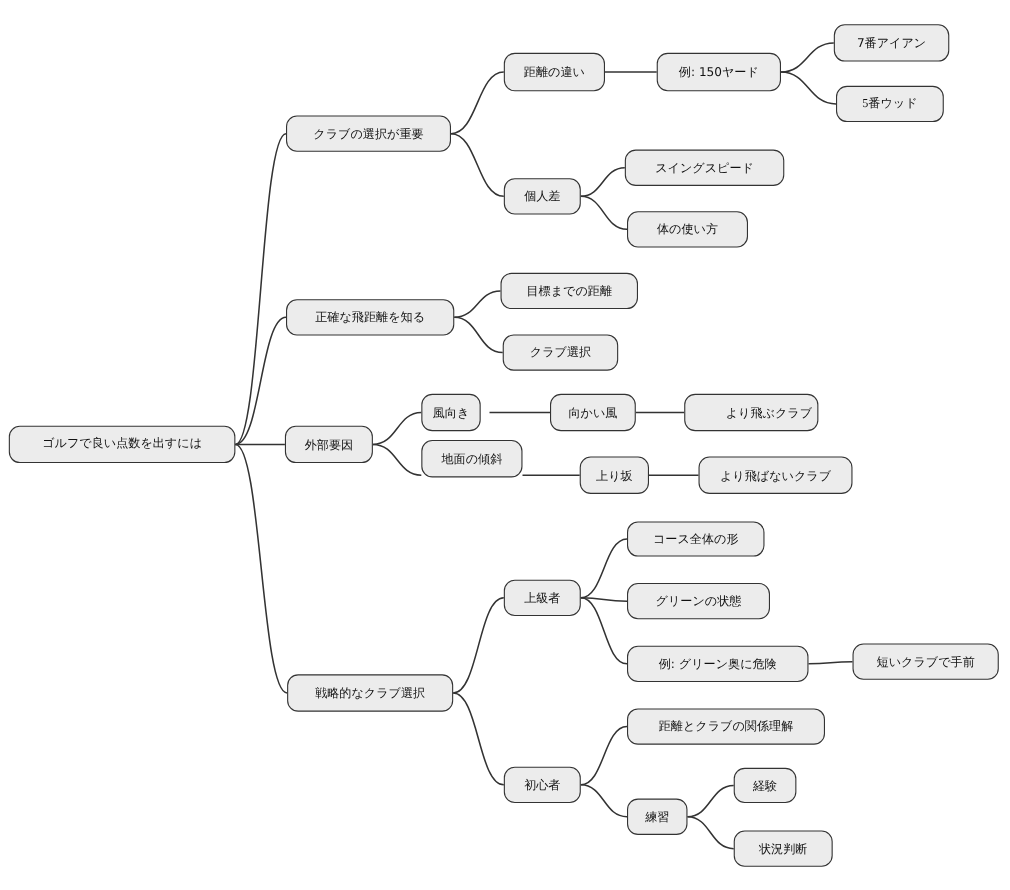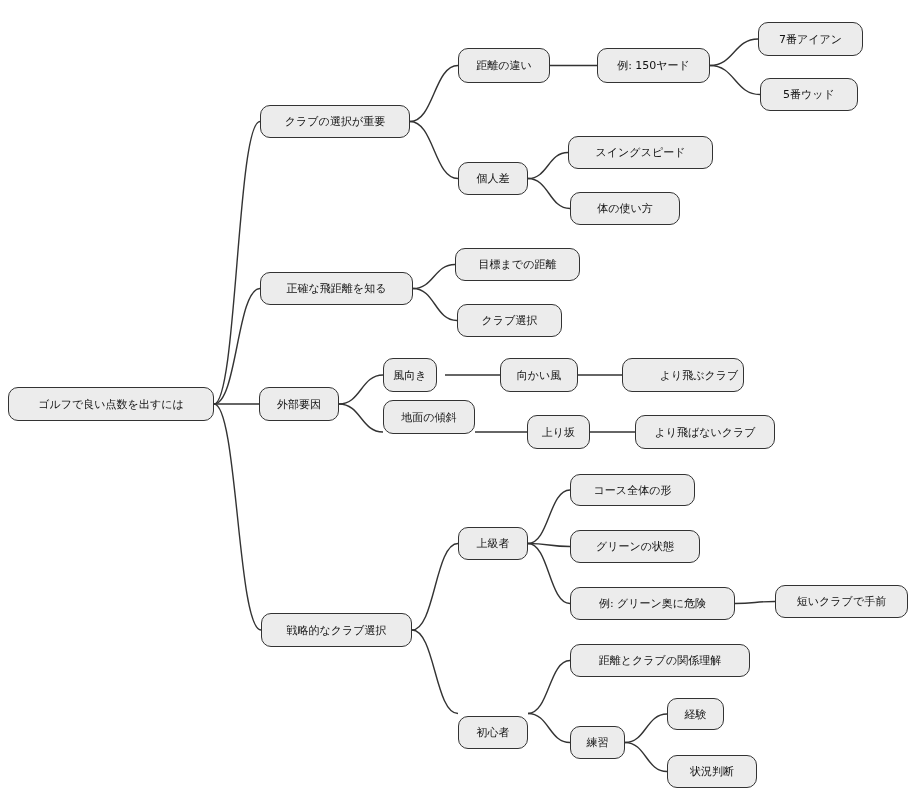--- a/index.html
+++ b/index.html
@@ -61,27 +61,27 @@
       <path d="M 528 543.5 C 549 543.5, 549 490, 570 490"></path>
       <path d="M 528 543.5 C 549 543.5, 549 546.5, 570 546.5"></path>
       <path d="M 528 543.5 C 549 543.5, 549 603.5, 570 603.5"></path>
       <path d="M 735 603.5 C 755 603.5, 755 601.5, 775 601.5"></path>
       <path d="M 528 713.5 C 549 713.5, 549 660.5, 570 660.5"></path>
       <path d="M 528 713.5 C 549 713.5, 549 742.5, 570 742.5"></path>
       <path d="M 625 742.5 C 646 742.5, 646 714, 667 714"></path>
       <path d="M 625 742.5 C 646 742.5, 646 771.5, 667 771.5"></path>
     </svg>
 
-  <div class="node" style="left: 8px; top: 387px; width: 206px; height: 34px;">ゴルフで良い点数を出すには</div>
+  <div class="node" style="left: 8px; top: 387px; width: 206px; height: 34px; font-family: Liberation Mono, monospace;">ゴルフで良い点数を出すには</div>
 
   <div class="node" style="left: 260px; top: 105px; width: 150px; height: 33px;">クラブの選択が重要</div>
   <div class="node" style="left: 458px; top: 48px; width: 92px; height: 35px;">距離の違い</div>
   <div class="node" style="left: 597px; top: 48px; width: 113px; height: 35px;">例: 150ヤード</div>
   <div class="node" style="left: 758px; top: 22px; width: 105px; height: 34px;">7番アイアン</div>
-  <div class="node" style="left: 760px; top: 78px; width: 98px; height: 33px;">5番ウッド</div>
+  <div class="node" style="left: 760px; top: 78px; width: 98px; height: 33px; font-family: Liberation Serif, serif;">5番ウッド</div>
   <div class="node" style="left: 458px; top: 162px; width: 70px; height: 33px;">個人差</div>
   <div class="node" style="left: 568px; top: 136px; width: 145px; height: 33px;">スイングスピード</div>
   <div class="node" style="left: 570px; top: 192px; width: 110px; height: 33px;">体の使い方</div>
 
   <div class="node" style="left: 260px; top: 272px; width: 153px; height: 33px;">正確な飛距離を知る</div>
   <div class="node" style="left: 455px; top: 248px; width: 125px; height: 33px;">目標までの距離</div>
   <div class="node" style="left: 457px; top: 304px; width: 105px; height: 33px;">クラブ選択</div>
 
   <div class="node" style="left: 259px; top: 387px; width: 80px; height: 34px;">外部要因</div>
   <div class="node" style="left: 383px; top: 358px; width: 54px; height: 34px;">風向き</div>
@@ -90,18 +90,18 @@
   <div class="node" style="left: 383px; top: 400px; width: 92px; height: 34px;">地面の傾斜</div>
   <div class="node" style="left: 527px; top: 415px; width: 63px; height: 34px;">上り坂</div>
   <div class="node" style="left: 635px; top: 415px; width: 140px; height: 34px;">より飛ばないクラブ</div>
 
   <div class="node" style="left: 261px; top: 613px; width: 151px; height: 34px;">戦略的なクラブ選択</div>
   <div class="node" style="left: 458px; top: 527px; width: 70px; height: 33px;">上級者</div>
   <div class="node" style="left: 570px; top: 474px; width: 125px; height: 32px;">コース全体の形</div>
   <div class="node" style="left: 570px; top: 530px; width: 130px; height: 33px;">グリーンの状態</div>
   <div class="node" style="left: 570px; top: 587px; width: 165px; height: 33px;">例: グリーン奥に危険</div>
   <div class="node" style="left: 775px; top: 585px; width: 133px; height: 33px;">短いクラブで手前</div>
-  <div class="node" style="left: 458px; top: 716px; width: 70px; height: 33px;">初心者</div>
+  <div class="node" style="left: 458px; top: 697px; width: 70px; height: 33px;">初心者</div>
   <div class="node" style="left: 570px; top: 644px; width: 180px; height: 33px;">距離とクラブの関係理解</div>
   <div class="node" style="left: 570px; top: 726px; width: 55px; height: 33px;">練習</div>
   <div class="node" style="left: 667px; top: 698px; width: 57px; height: 32px;">経験</div>
   <div class="node" style="left: 667px; top: 755px; width: 90px; height: 33px;">状況判断</div>
 </div>
 
 </body></html>

